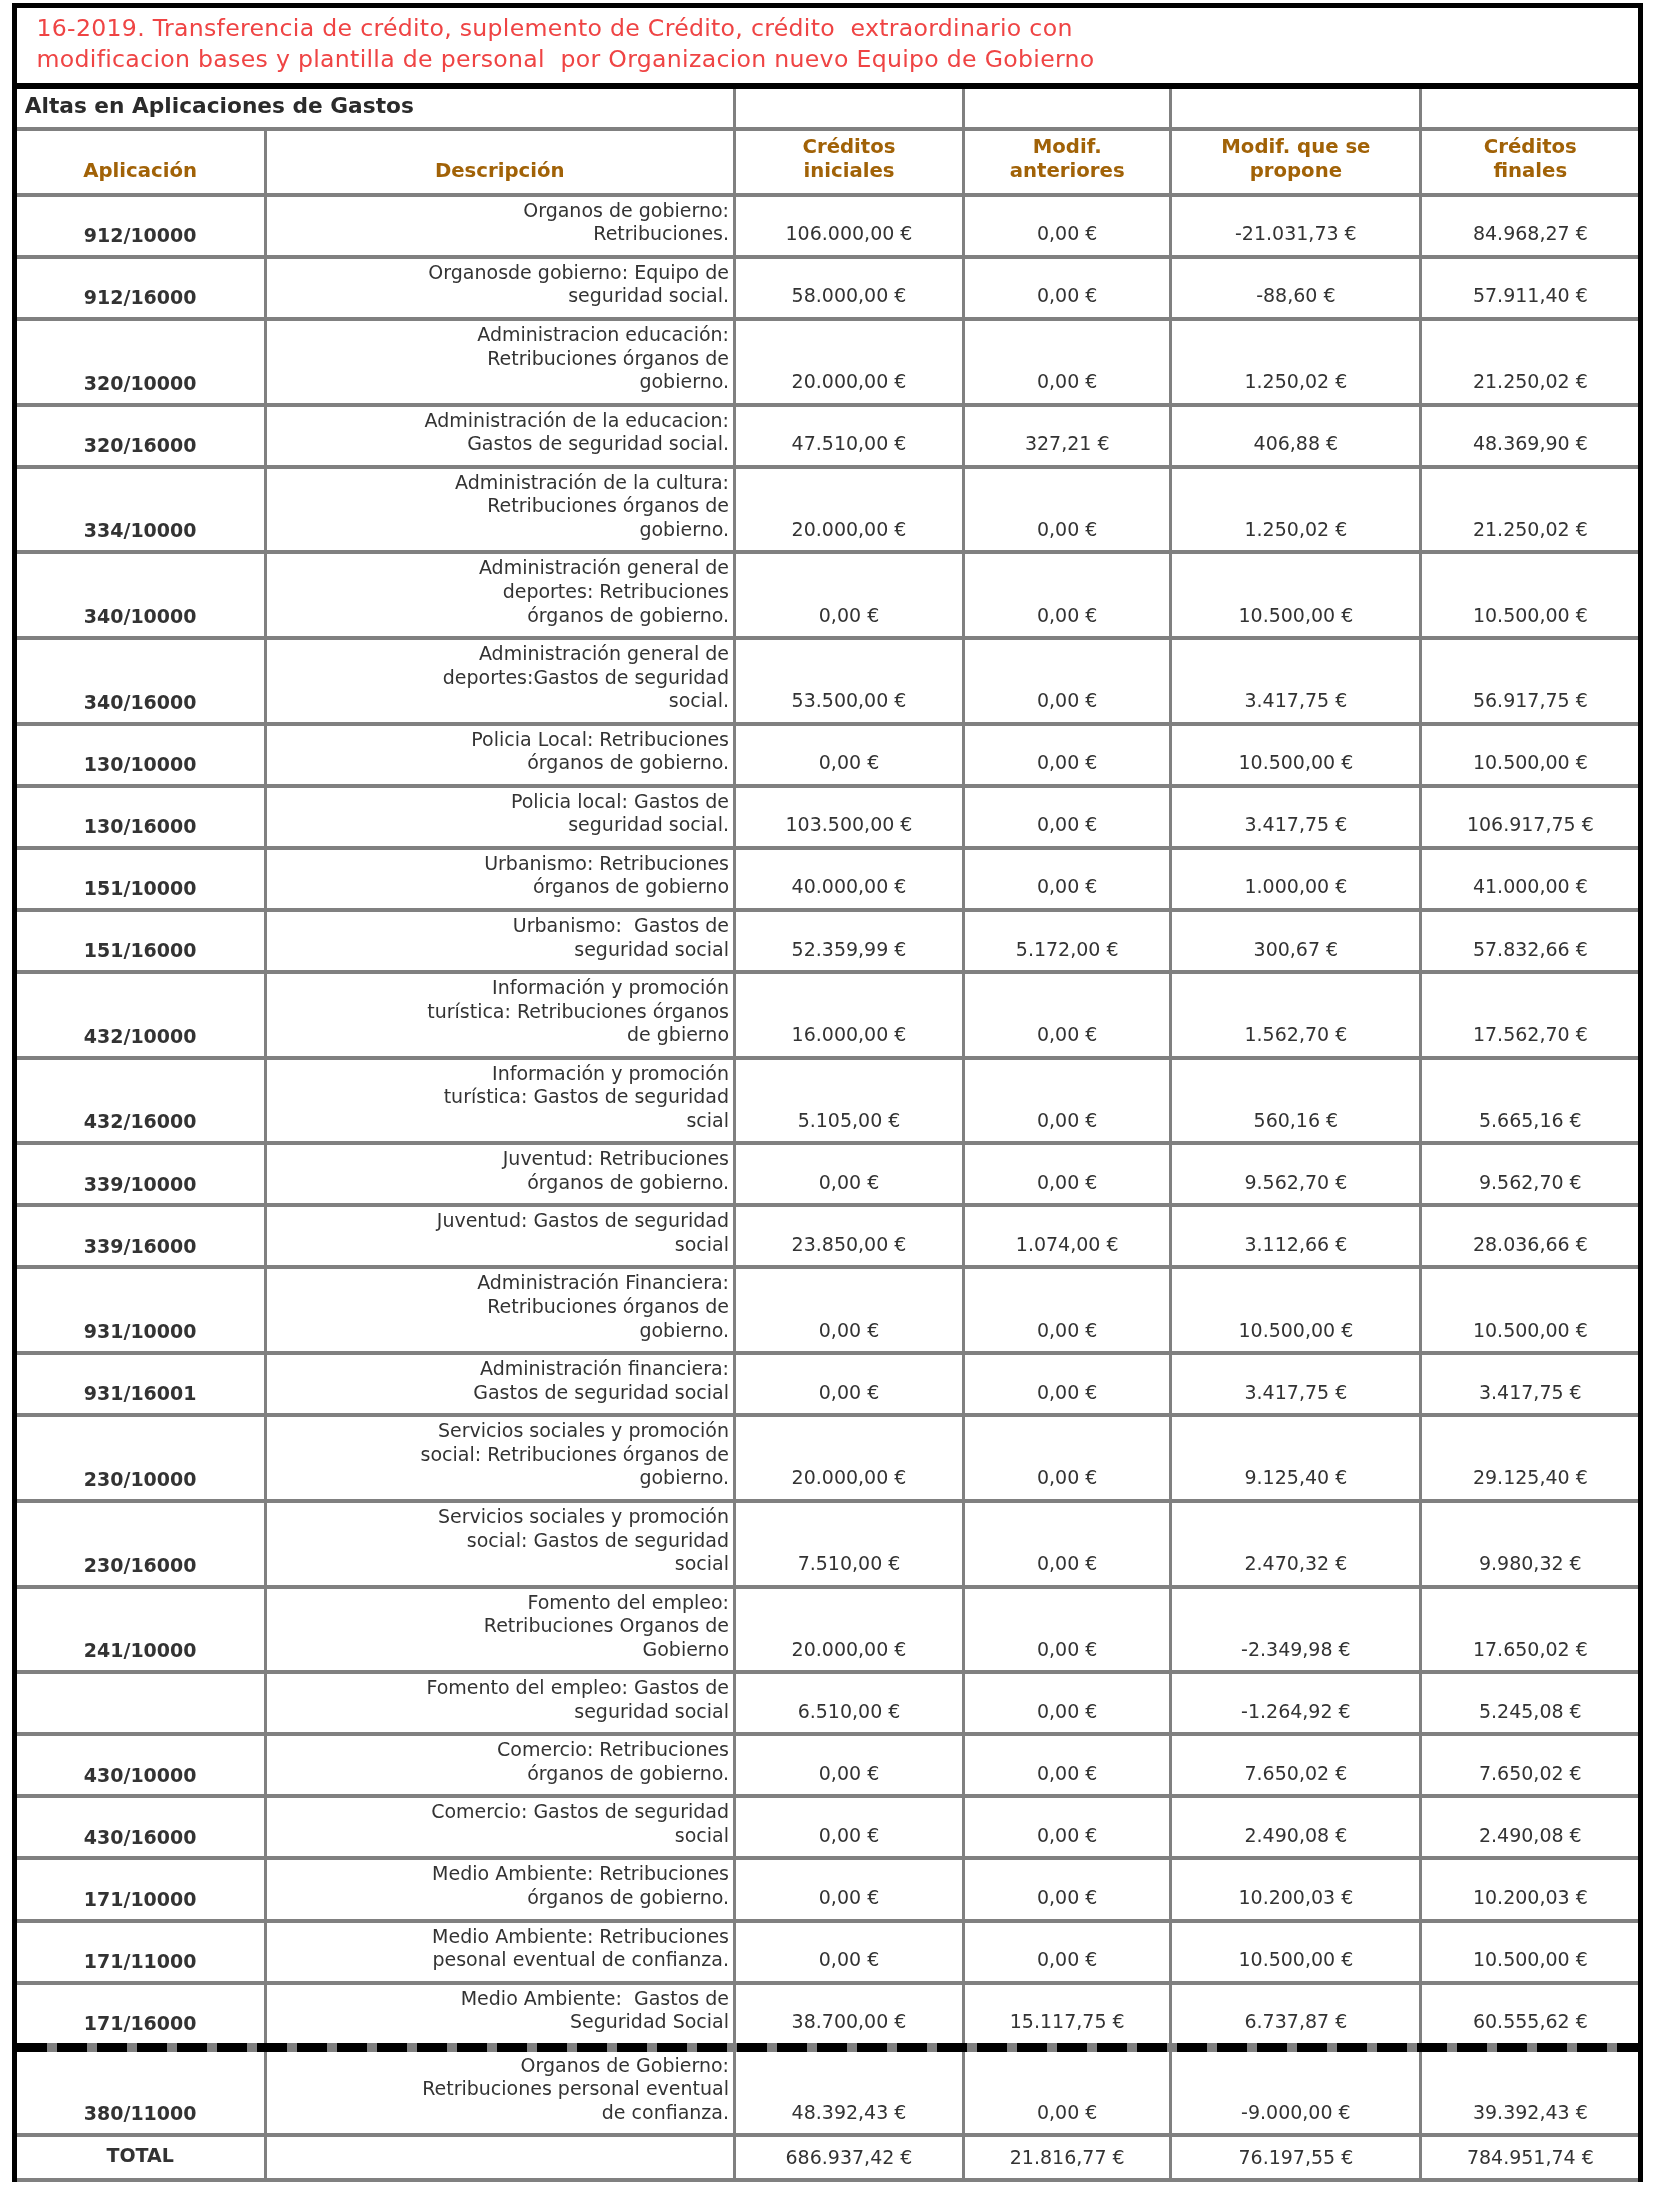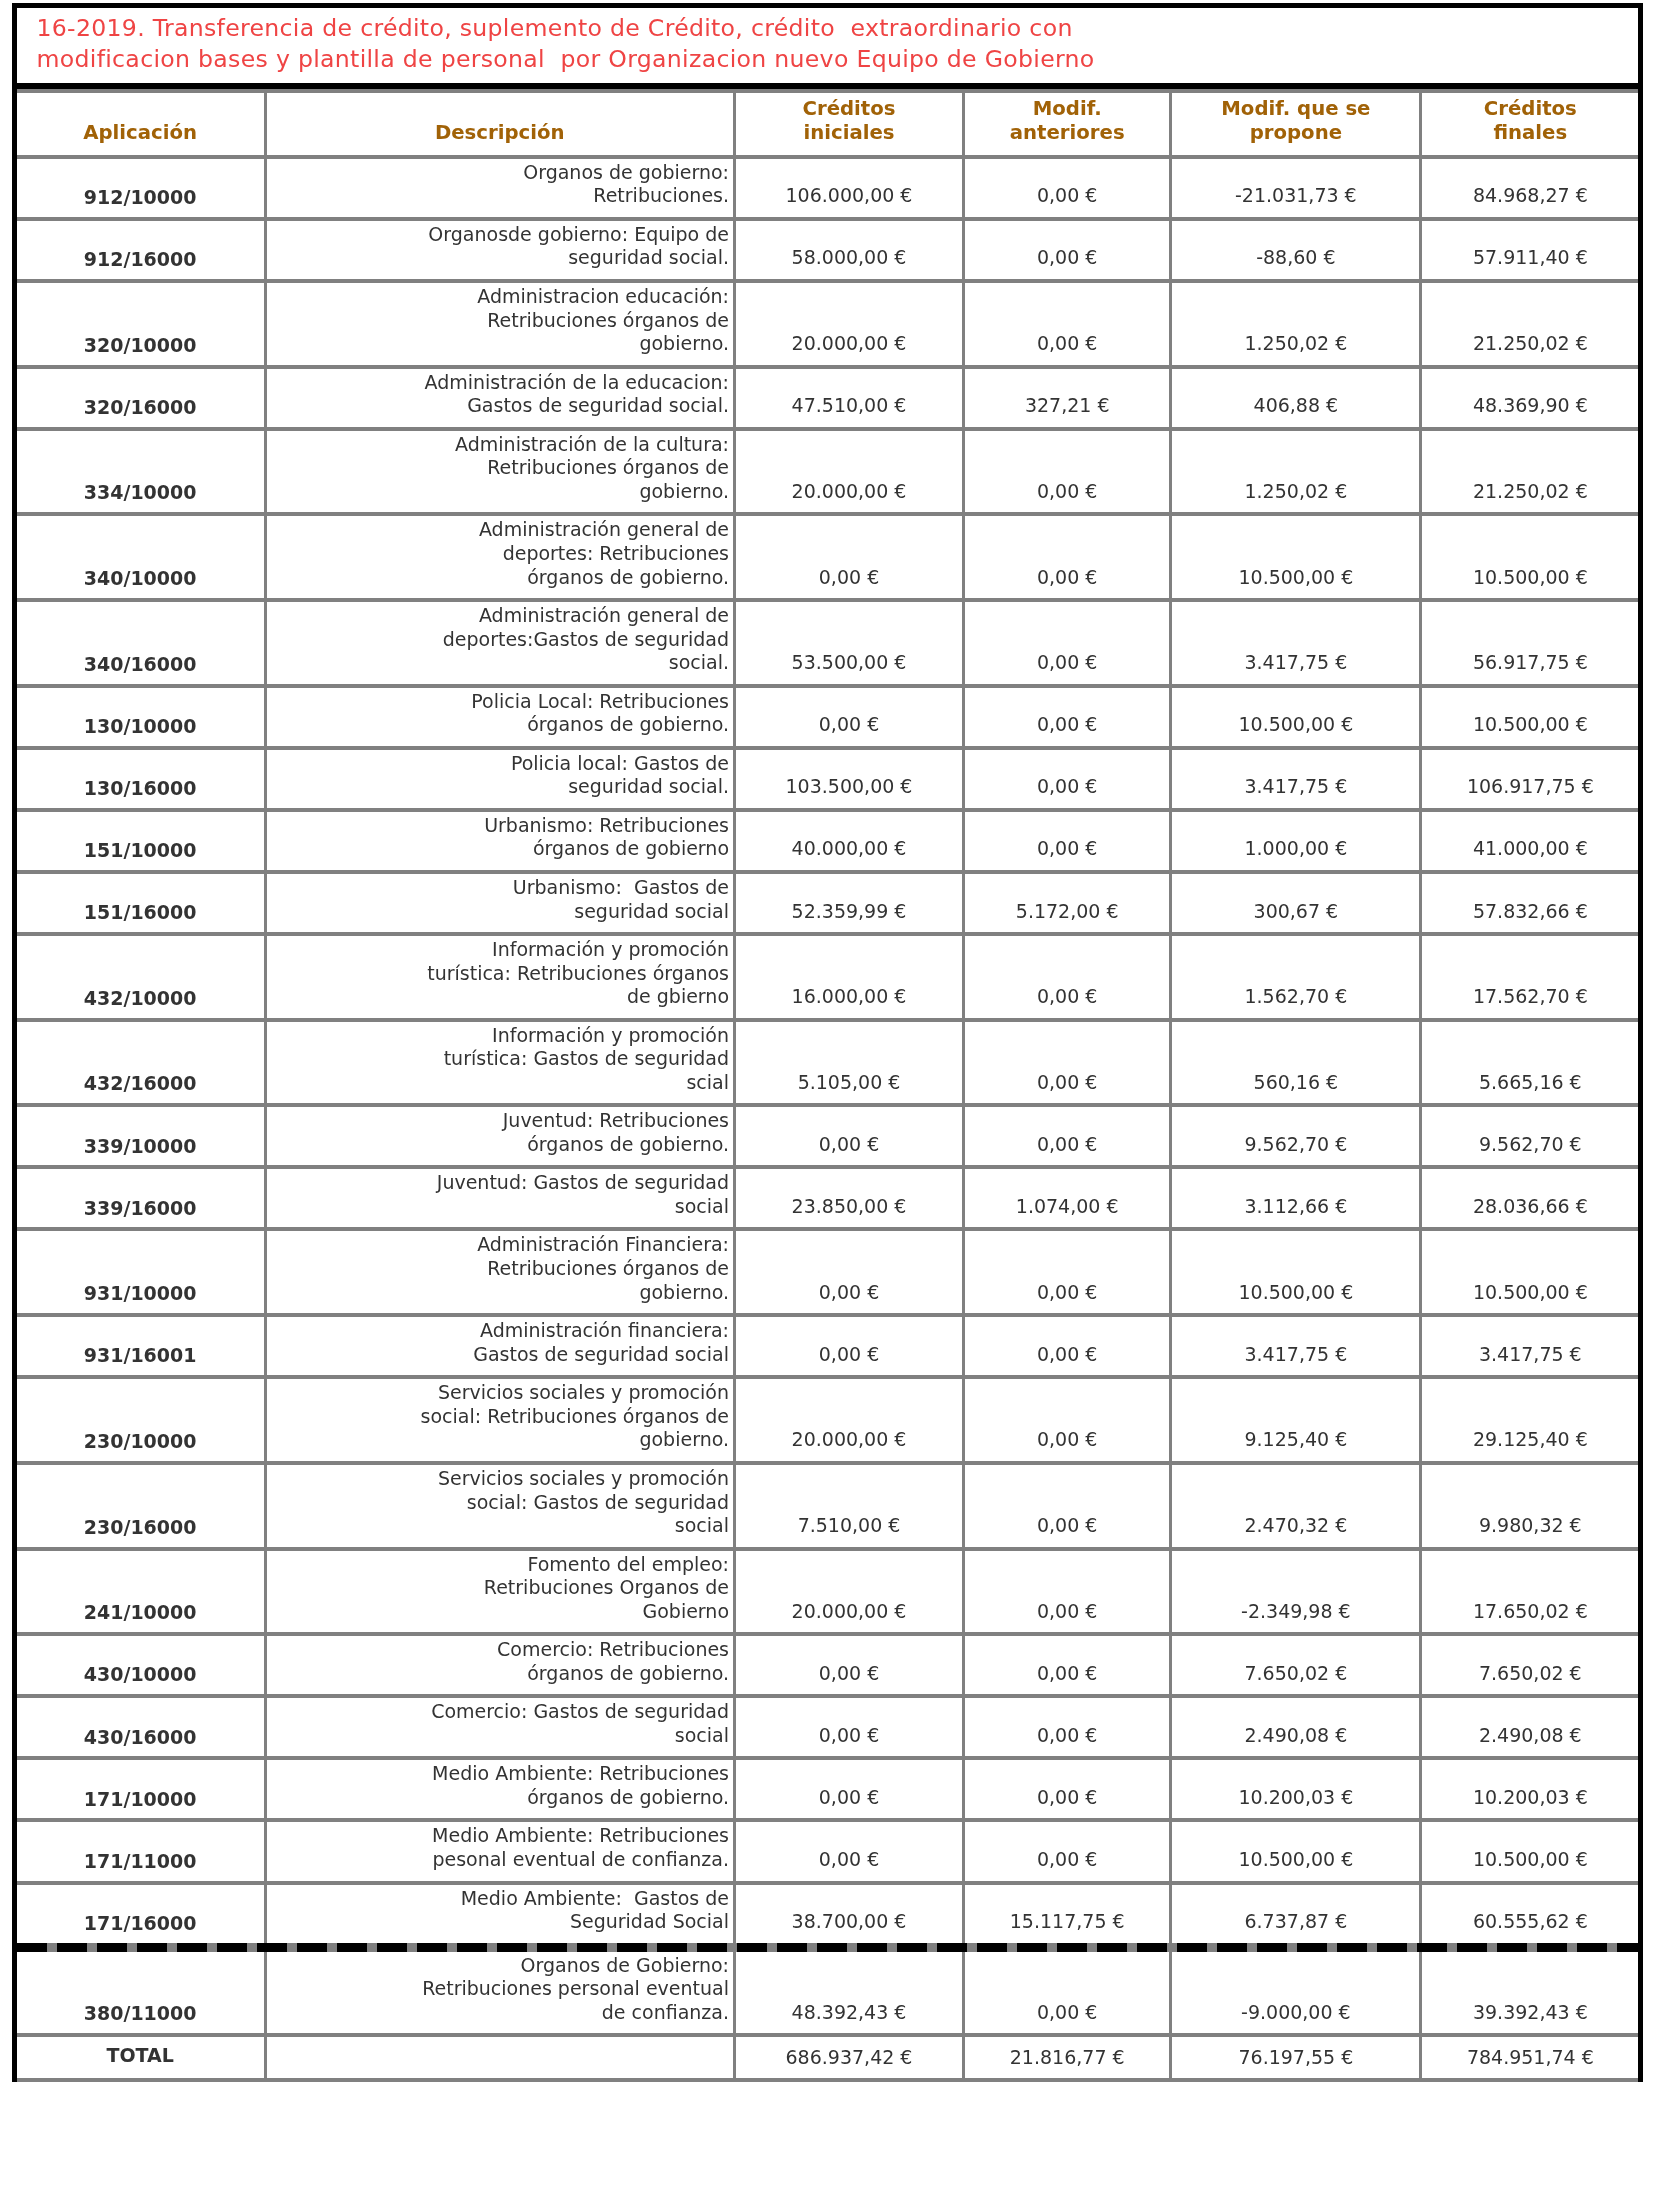--- a/index.html
+++ b/index.html
@@ -101,20 +101,27 @@
     <table>
       <colgroup>
         <col style="width:248px">
         <col style="width:469px">
         <col style="width:229px">
         <col style="width:207px">
         <col style="width:250px">
         <col style="width:217px">
       </colgroup>
       <thead>
+        <tr class="altas-row">
+          <td class="altas-label" colspan="2">Altas en Aplicaciones de Gastos</td>
+          <td></td>
+          <td></td>
+          <td></td>
+          <td></td>
+        </tr>
         <tr class="header-row">
           <th>Aplicación</th>
           <th>Descripción</th>
           <th>Créditos
 iniciales</th>
           <th>Modif.
 anteriores</th>
           <th>Modif. que se
 propone</th>
           <th>Créditos
@@ -306,20 +313,29 @@
             <td class="c-app">241/10000</td>
             <td class="c-desc"> Fomento del empleo:
 Retribuciones Organos de
 Gobierno</td>
             <td class="c-num">20.000,00 €</td>
             <td class="c-num">0,00 €</td>
             <td class="c-num">-2.349,98 €</td>
             <td class="c-num">17.650,02 €</td>
           </tr>
           <tr>
+            <td class="c-app"></td>
+            <td class="c-desc"> Fomento del empleo: Gastos de
+seguridad social</td>
+            <td class="c-num">6.510,00 €</td>
+            <td class="c-num">0,00 €</td>
+            <td class="c-num">-1.264,92 €</td>
+            <td class="c-num">5.245,08 €</td>
+          </tr>
+          <tr>
             <td class="c-app">430/10000</td>
             <td class="c-desc">Comercio: Retribuciones
 órganos de gobierno.</td>
             <td class="c-num">0,00 €</td>
             <td class="c-num">0,00 €</td>
             <td class="c-num">7.650,02 €</td>
             <td class="c-num">7.650,02 €</td>
           </tr>
           <tr>
             <td class="c-app">430/16000</td>

